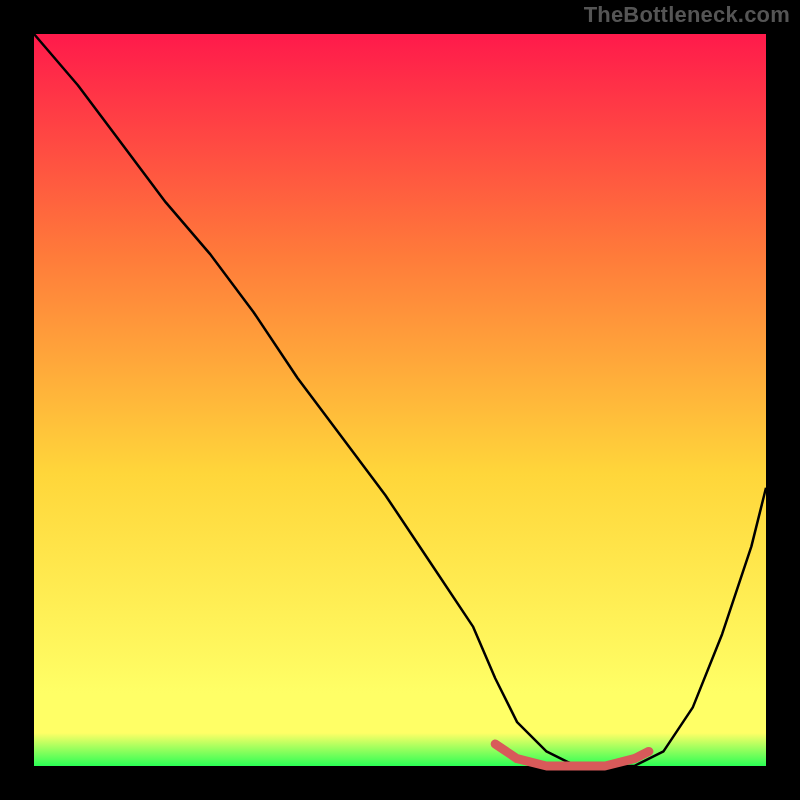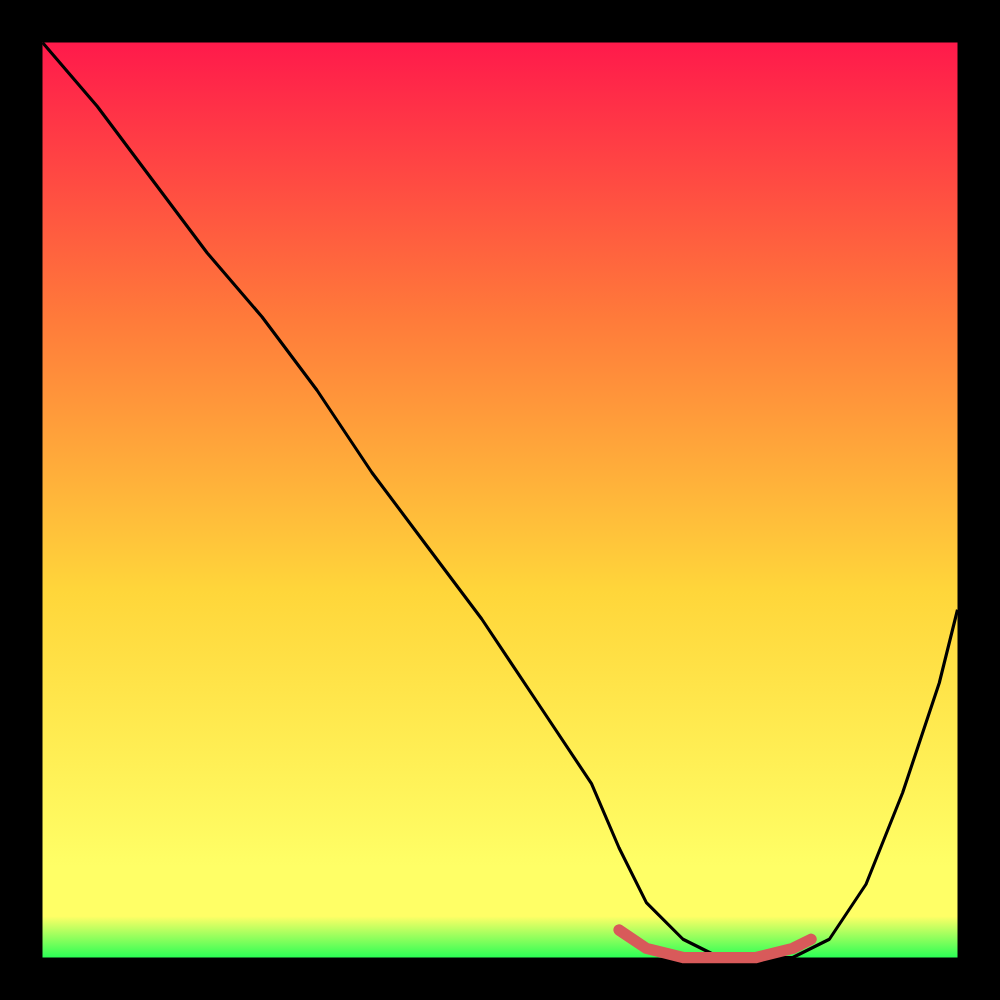--- a/index.html
+++ b/index.html
@@ -29,20 +29,21 @@
   svg {
     position: absolute;
     left: 0;
     top: 0;
   }
 </style>
 </head>
 <body>
 
 <div class="wrap">
+  <div class="watermark">TheBottleneck.com</div>
   <svg id="chart-svg" width="800" height="800" viewBox="0 0 800 800">
       <defs>
         <linearGradient id="bg-grad" x1="0" y1="0" x2="0" y2="1">
           <stop offset="0%" stop-color="#ff1a4b"></stop>
           <stop offset="30%" stop-color="#ff7a3a"></stop>
           <stop offset="60%" stop-color="#ffd63a"></stop>
           <stop offset="90%" stop-color="#ffff66"></stop>
           <stop offset="95.5%" stop-color="#ffff66"></stop>
           <stop offset="100%" stop-color="#2bff55"></stop>
         </linearGradient>

